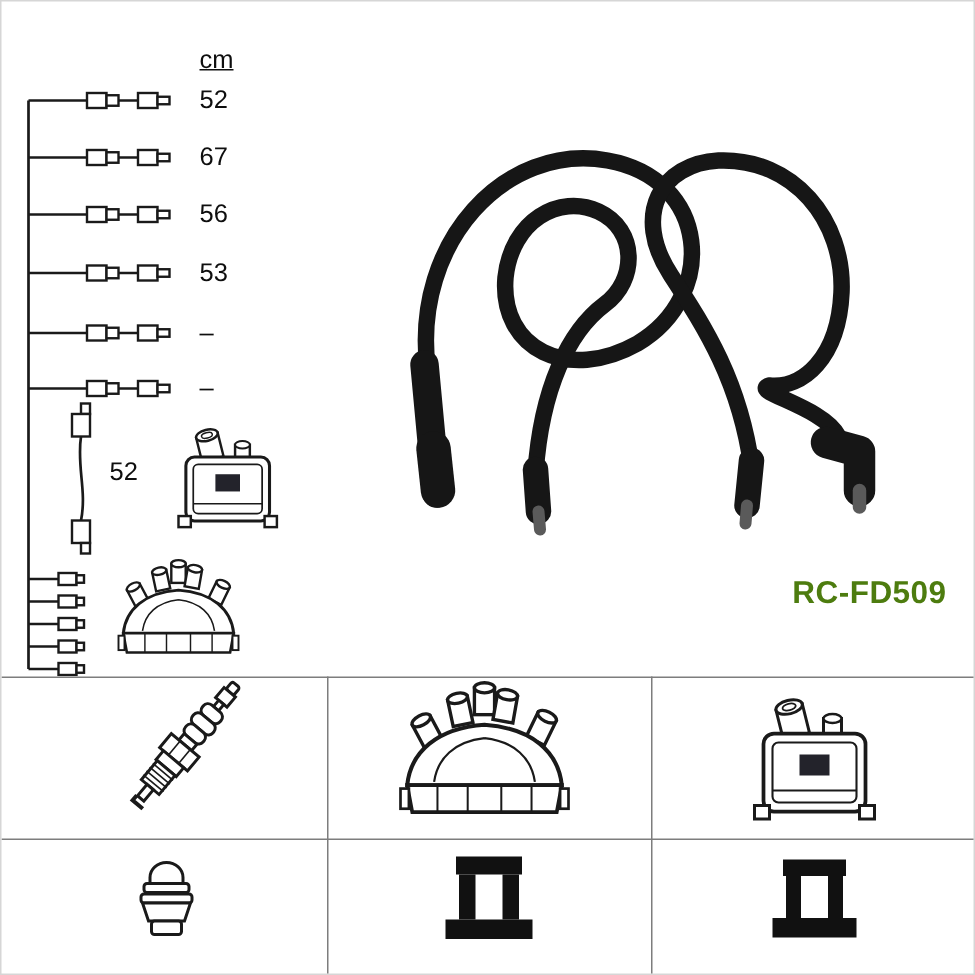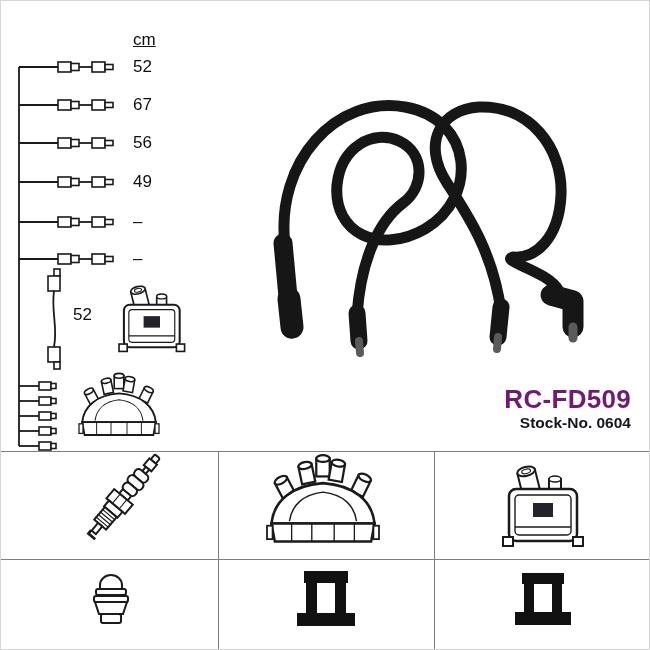--- a/index.html
+++ b/index.html
@@ -16,22 +16,22 @@
   .unit{
     position:absolute;left:132px;top:29px;font-size:17px;line-height:20px;
     color:#0e0e0e;
     text-decoration:underline;
   }
   .coilwire-len{
     position:absolute;left:72px;top:304px;font-size:17px;line-height:20px;
     color:#0e0e0e;
   }
   .pn{
-    position:absolute;right:18px;top:383px;font-size:26px;font-weight:700;
-    color:#701a75;text-align:right;letter-spacing:.3px;
+    position:absolute;right:18px;top:383px;font-size:21px;font-weight:700;
+    color:#4d7c0f;text-align:right;letter-spacing:.3px;
   }
   .stock{
     position:absolute;right:18px;top:413px;font-size:15.5px;font-weight:700;
     color:#15151e;text-align:right;
   }
   .hline{position:absolute;left:0;width:650px;height:0;border-top:1px solid #7d7d7d;}
   .vline{position:absolute;top:450px;height:200px;width:0;border-left:1px solid #7d7d7d;}
 </style>
 </head>
 <body>
@@ -204,27 +204,26 @@
         <path d="M 550 294 L 572 300 L 572 326" fill="none" stroke-width="21" stroke-linejoin="round"></path>
         <line x1="572" y1="326" x2="572" y2="337" stroke-width="9" stroke="#5a5a5a"></line>
       </g>
     </g>
   </svg>
 
   <span class="unit">cm</span>
   <span class="len" style="top:56px">52</span>
   <span class="len" style="top:94px">67</span>
   <span class="len" style="top:132px">56</span>
-  <span class="len" style="top:171px">49</span>
+  <span class="len" style="top:171px">53</span>
   <span class="len" style="top:211px">–</span>
   <span class="len" style="top:248px">–</span>
   <span class="coilwire-len">52</span>
 
   <div class="pn">RC-FD509</div>
-  <div class="stock">Stock-No. 0604</div>
 
   <div class="hline" style="top:450px"></div>
   <div class="hline" style="top:558px"></div>
   <div class="vline" style="left:217px"></div>
   <div class="vline" style="left:433px"></div>
 
   <svg width="650" height="200" viewBox="0 0 650 200" style="top:450px">
 
     <g transform="translate(114,56) rotate(40) scale(1.1)" fill="#fff" stroke="#1a1a1a" stroke-width="1.8">
       <rect x="-3" y="-60" width="6" height="6" rx="1.5"></rect>

